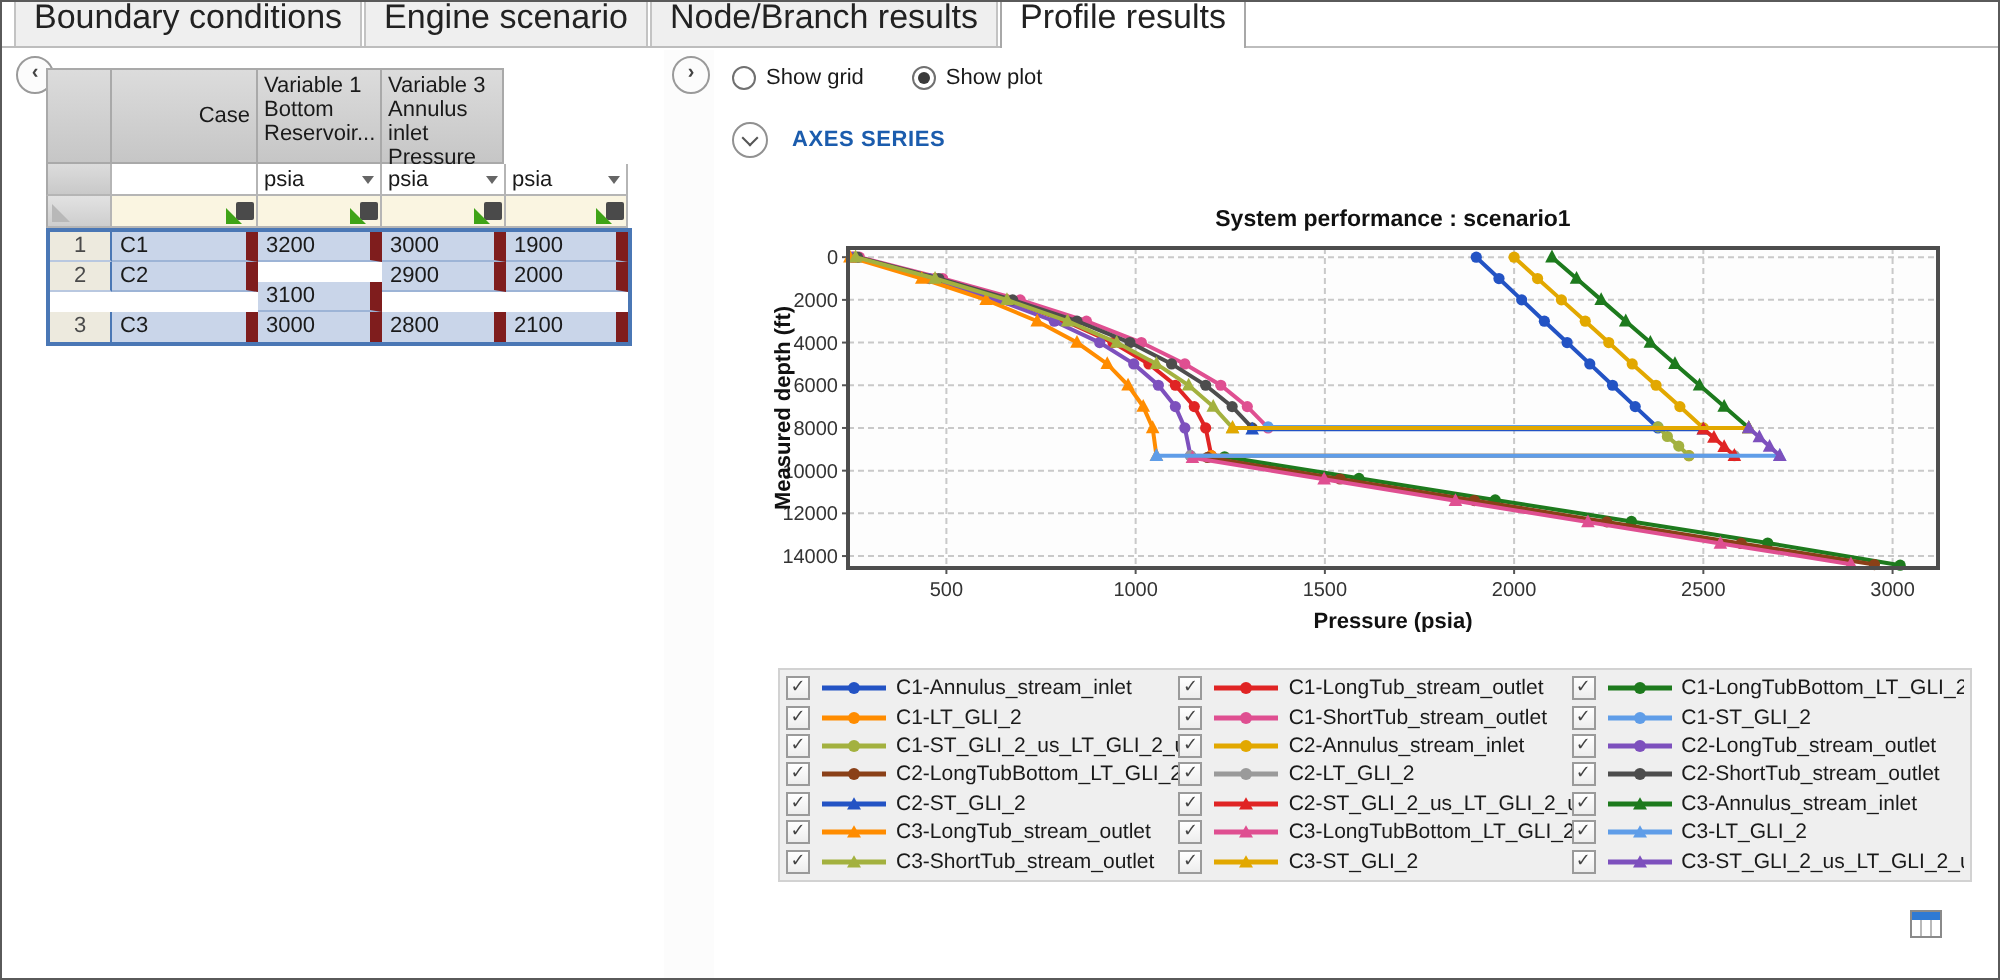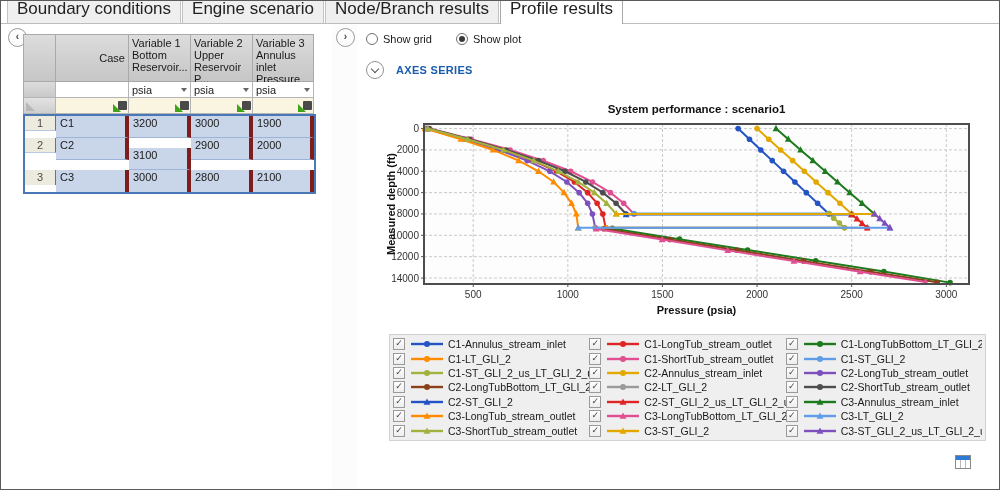--- a/index.html
+++ b/index.html
@@ -21,21 +21,21 @@
   .unitcell{background:#fff;border:1px solid #b5b5b5;border-top:none;border-left:none;box-sizing:border-box;display:flex;align-items:center;justify-content:space-between;padding:0 3px;height:16px;}
   .unitcell.corner{background:linear-gradient(#dcdcdc,#c9c9c9);border-left:1px solid #a9a9a9;}
   .fcell{background:#faf5e1;border:1px solid #b5b5b5;border-top:none;border-left:none;box-sizing:border-box;height:16px;display:flex;align-items:center;justify-content:flex-end;padding:0 1px;}
   .fcell.corner{background:linear-gradient(#e2e2e2,#cecece);border-left:1px solid #a9a9a9;position:relative;}
   .corner-tri{position:absolute;left:2px;bottom:2px;width:0;height:0;border-left:9px solid #b8b8b8;border-top:9px solid transparent;}
   .filter-icon{width:14px;height:12px;position:relative;}
   .filter-icon .box{position:absolute;right:0;top:1px;width:9px;height:9px;background:#4a4a4a;border-radius:1px;}
   .filter-icon .leaf{position:absolute;left:0;bottom:0;width:0;height:0;border-bottom:8px solid #3fa317;border-right:8px solid transparent;}
   #tbody{border:2px solid #4a77b5;}
   .dnum{background:#edeade;color:#4a4a4a;text-align:center;border-right:1px solid #4a77b5;border-bottom:1px solid #b9c8e0;box-sizing:border-box;height:15px;line-height:14px;}
-  .dcell{background:#c9d5e9;border-right:4px solid #7f1d1d;border-bottom:1px solid #9db4d6;box-sizing:border-box;height:22px;line-height:14px;padding:0 4px;}
+  .dcell{background:#c9d5e9;border-right:6px solid #7f1d1d;border-bottom:1px solid #9db4d6;box-sizing:border-box;height:15px;line-height:14px;padding:0 4px;}
   .drow:last-child .dnum,.drow:last-child .dcell{border-bottom:none;}
   .dd-arrow{width:0;height:0;border-left:3.5px solid transparent;border-right:3.5px solid transparent;border-top:4px solid #666;}
   
   .radio-row{position:absolute;left:9px;top:8px;display:flex;align-items:flex-end;font-size:11px;color:#1a1a1a;}
   .radio{width:12px;height:12px;border:1px solid #707070;border-radius:50%;background:#fff;margin-right:5px;position:relative;box-sizing:border-box;}
   .radio.sel::after{content:"";position:absolute;left:2px;top:2px;width:6px;height:6px;border-radius:50%;background:#3a3a3a;}
   .radio-item{display:flex;align-items:center;margin-right:24px;}
   #axes-hdr{position:absolute;left:9px;top:36px;display:flex;align-items:center;}
   #axes-hdr .chev{width:16px;height:16px;border:1px solid #919191;border-radius:50%;background:#fff;position:relative;}
   #axes-hdr .chev::after{content:"";position:absolute;left:4.5px;top:4px;width:5px;height:5px;border-right:1.5px solid #555;border-bottom:1.5px solid #555;transform:rotate(45deg);}
@@ -71,25 +71,20 @@
     <div id="case-table">
         <div class="trow header">
           <div class="hcell first" style="width: 33px; height: 48px;"></div>
           <div class="hcell" style="width: 73px; height: 48px; display: flex; align-items: center; justify-content: flex-end;">
             <div>Case</div>
           </div>
           <div class="hcell" style="width: 62px; height: 48px;">
             <div>Variable 1</div>
             <div>Bottom</div>
             <div>Reservoir...</div>
-          </div>
-          <div class="hcell" style="width: 62px; height: 48px;">
-            <div>Variable 2</div>
-            <div>Upper</div>
-            <div>Reservoir P...</div>
           </div>
           <div class="hcell" style="width: 61px; height: 48px;">
             <div>Variable 3</div>
             <div>Annulus inlet</div>
             <div>Pressure</div>
           </div>
         </div>
         <div class="trow units">
           <div class="unitcell corner" style="width: 33px;"></div>
           <div class="unitcell" style="width: 73px;"></div>

